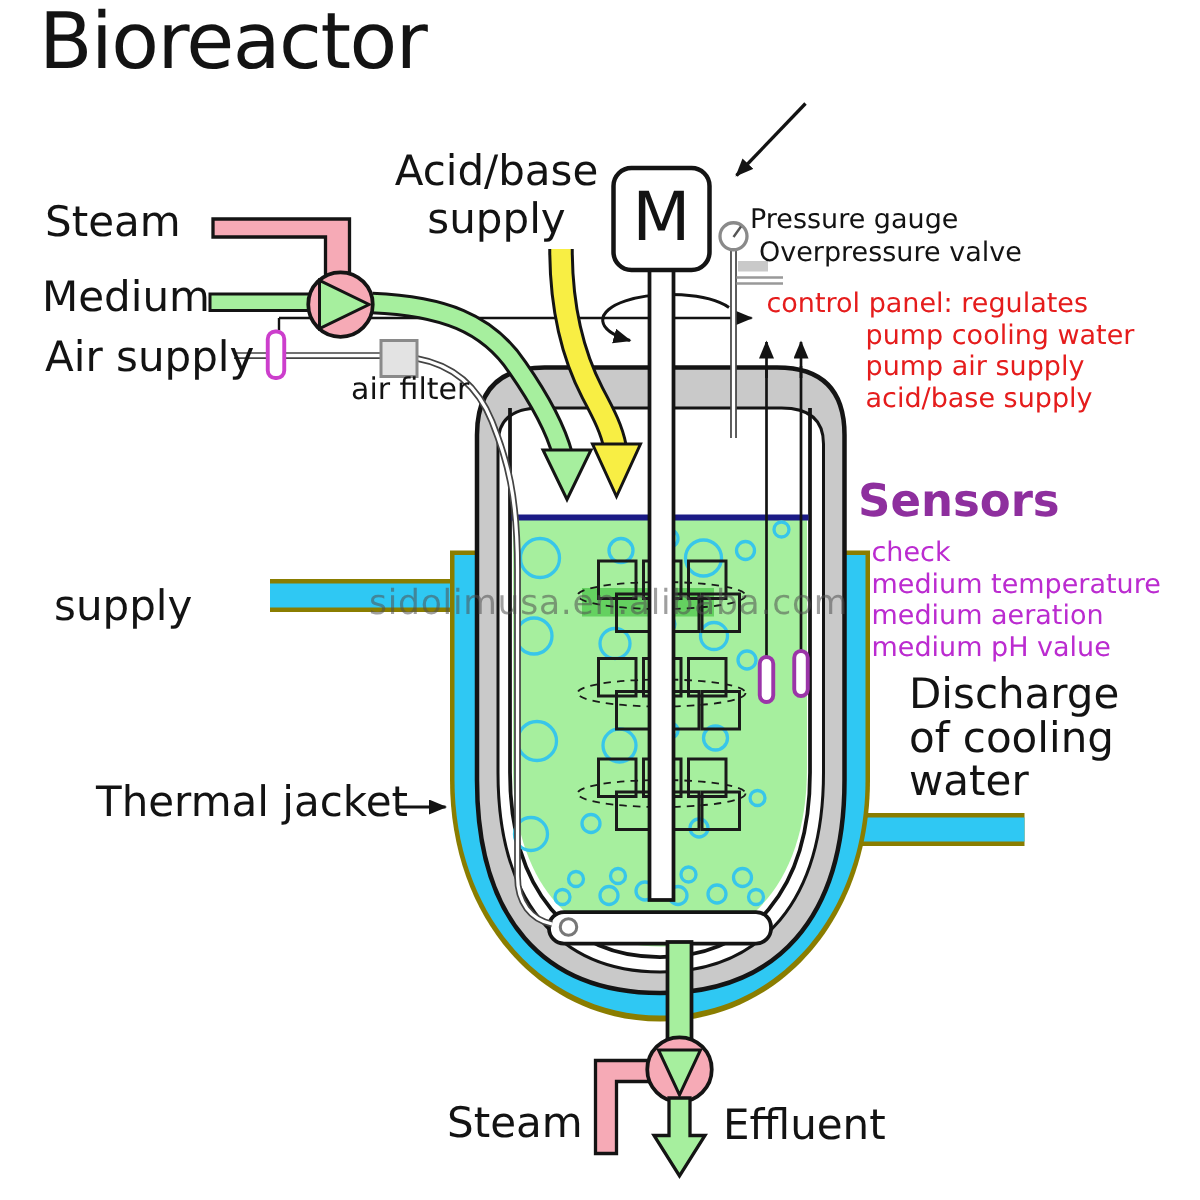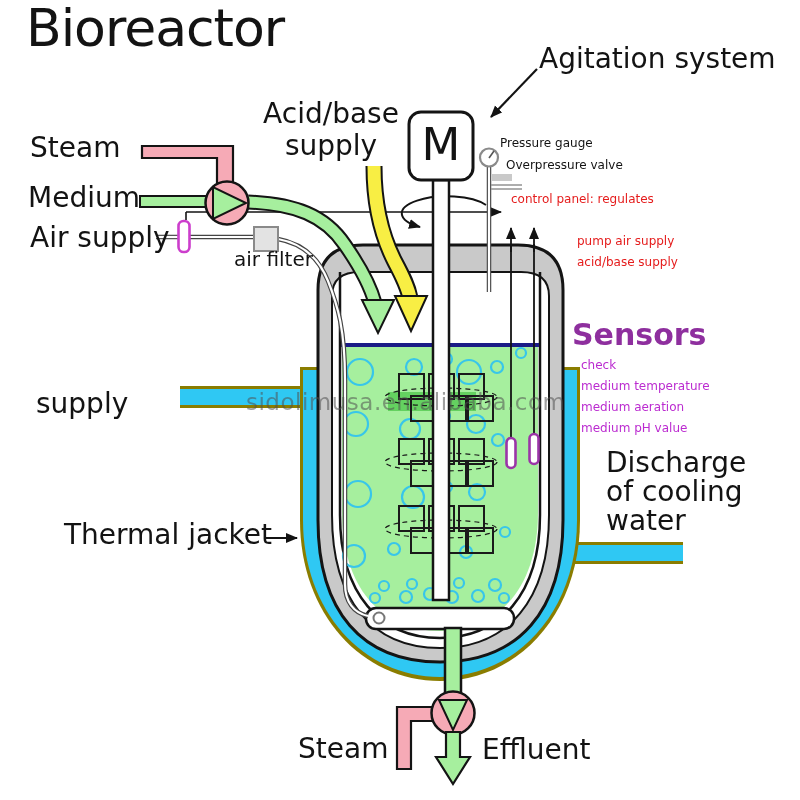--- a/index.html
+++ b/index.html
@@ -3,21 +3,21 @@
 <meta charset="utf-8">
 <style>
   html,body{margin:0;padding:0;background:#fff;}
   #stage{position:relative;width:800px;height:800px;background:#fff;overflow:hidden;
          font-family:"DejaVu Sans","Liberation Sans",sans-serif;}
   #stage svg{position:absolute;left:0;top:0;}
   .lbl{position:absolute;color:#131313;white-space:nowrap;line-height:1.08;z-index:2;}
   .f64{font-size:52px;letter-spacing:-1px;}
   .f29{font-size:28px;}
   .f30{font-size:30px;font-weight:600;}
-  .f18{font-size:12px;}
+  .f18{font-size:18px;}
   .f15{font-size:20px;}
   .fM{font-size:45px;}
   .red{color:#e51c1c;}
   .purple{color:#8e2f9e;}
   .magenta{color:#bb2bd0;}
   .center{text-align:center;}
   .watermark{position:absolute;left:246px;top:389px;font-size:23px;letter-spacing:.5px;
              color:rgba(80,80,80,.55);z-index:3;}
 </style>
 </head>
@@ -184,32 +184,32 @@
     <path d="M374,166 C374,205 381,235 395,262 C403,277 408,287 410,298" stroke="#141414" stroke-width="17" fill="none"></path>
     <path d="M374,166 C374,205 381,235 395,262 C403,277 408,287 410,298" stroke="#f8ee44" stroke-width="13" fill="none"></path>
     <path d="M395,296 L427,296 L411,331 Z" fill="#f8ee44" stroke="#141414" stroke-width="2"></path>
   </g>
 
   <line x1="537" y1="69" x2="491" y2="117" stroke="#131313" stroke-width="2.2" marker-end="url(#arr)"></line>
   <line x1="266" y1="538" x2="297" y2="538" stroke="#131313" stroke-width="2" marker-end="url(#arr)"></line>
 </svg>
 
 <div class="lbl f64" style="left:26px;top:0px;">Bioreactor</div>
-<div class="lbl f29" style="left:539px;top:44px;">Agitation system</div>
 <div class="lbl f29 center" style="left:250px;top:99px;width:162px;">Acid/base</div>
 <div class="lbl f29 center" style="left:250px;top:131px;width:162px;">supply</div>
 <div class="lbl f29" style="left:30px;top:133px;">Steam</div>
 <div class="lbl f29" style="left:28px;top:183px;">Medium</div>
 <div class="lbl f29" style="left:30px;top:223px;">Air supply</div>
 <div class="lbl f15" style="left:234px;top:249px;">air filter</div>
 <div class="lbl f18" style="left:500px;top:137px;">Pressure gauge</div>
 <div class="lbl f18" style="left:506px;top:159px;">Overpressure valve</div>
 <div class="lbl fM center" style="left:409px;top:121px;width:64px;">M</div>
 
 <div class="lbl f18 red" style="left:511px;top:193px;">control panel: regulates</div>
+<div class="lbl f18 red" style="left:577px;top:214px;">pump cooling water</div>
 <div class="lbl f18 red" style="left:577px;top:235px;">pump air supply</div>
 <div class="lbl f18 red" style="left:577px;top:256px;">acid/base supply</div>
 
 <div class="lbl f30 purple" style="left:572px;top:319px;">Sensors</div>
 <div class="lbl f18 magenta" style="left:581px;top:359px;">check</div>
 <div class="lbl f18 magenta" style="left:581px;top:380px;">medium temperature</div>
 <div class="lbl f18 magenta" style="left:581px;top:422px;">medium pH value</div>
 <div class="lbl f18 magenta" style="left:581px;top:401px;">medium aeration</div>
 
 <div class="lbl f29" style="left:36px;top:389px;">supply</div>

